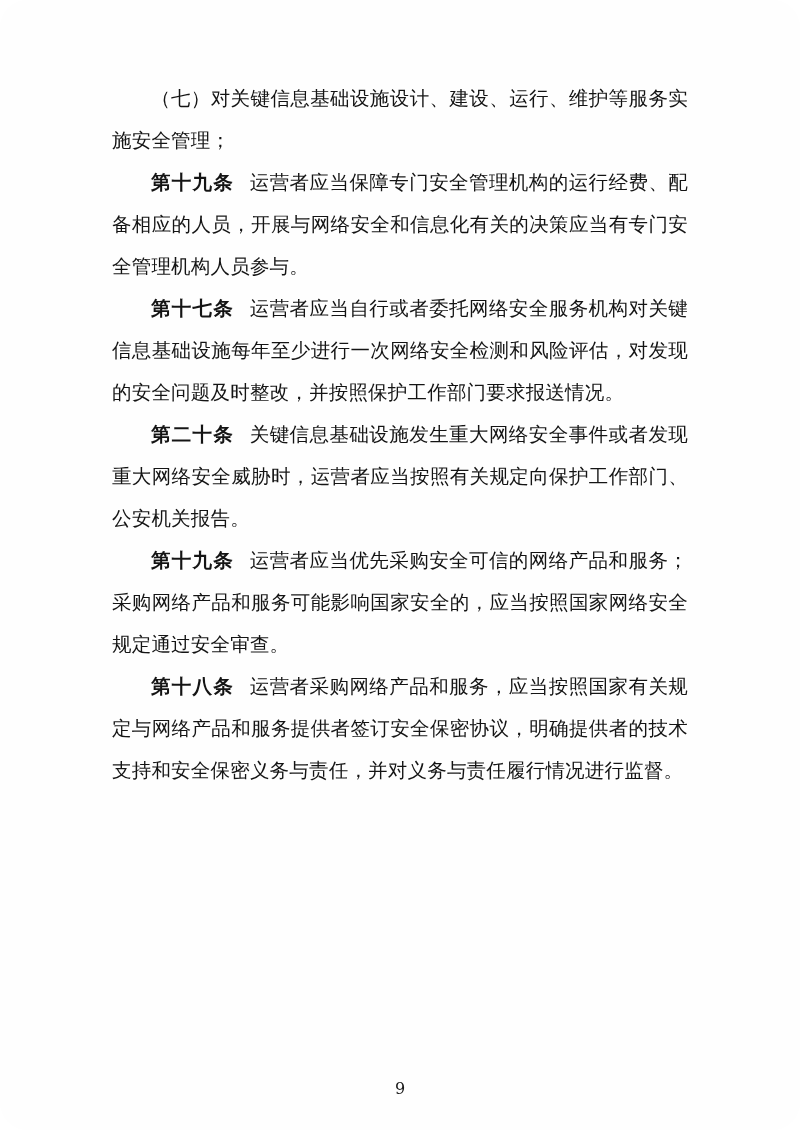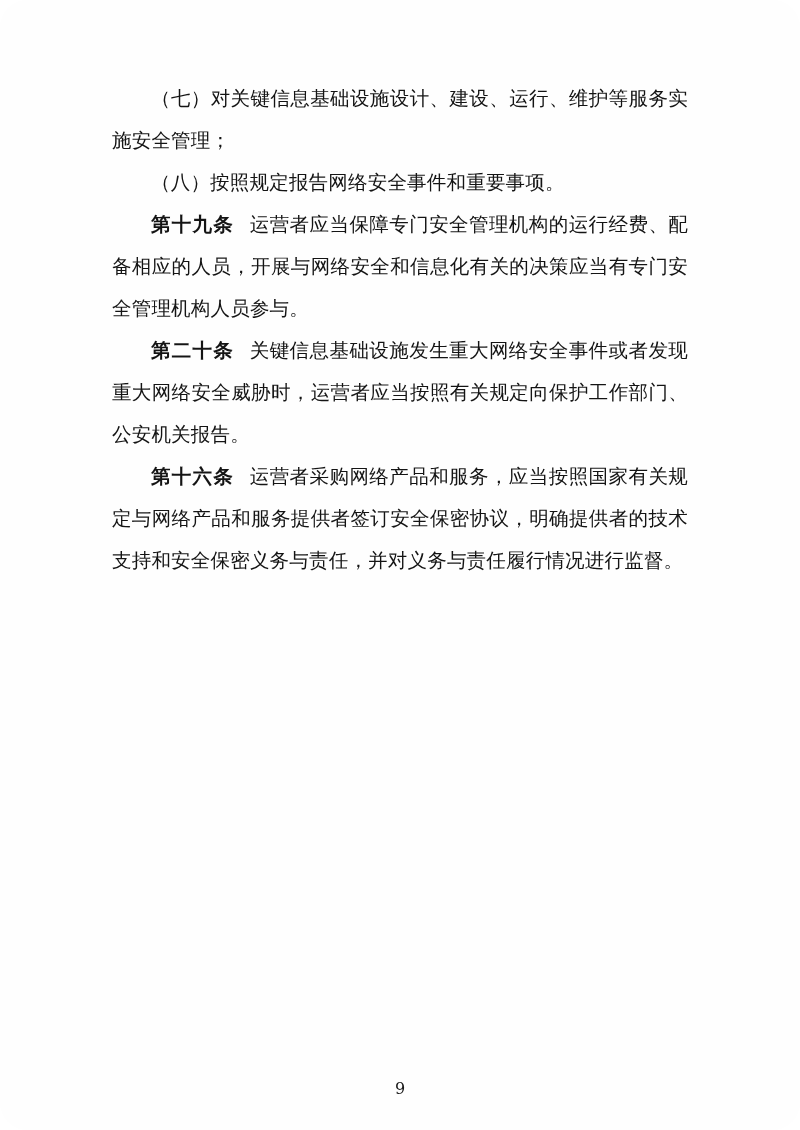--- a/index.html
+++ b/index.html
@@ -56,35 +56,38 @@
 </head>
 <body>
 
 <div class="page">
   <div class="body-text">
 
     <p class="para">
       <span>（七）对关键信息基础设施设计、建设、运行、维护等服务实施安全管理；</span>
     </p>
 
-    <p class="para">
-      <span>（八）按照规定报告网络安全事件和重要事项。</span>
-    </p>
 
     <p class="para">
       <span class="art-label">第十九条</span><span class="art-gap"></span><span>运营者应当保障专门安全管理机构的运行经费、配备相应的人员，开展与网络安全和信息化有关的决策应当有专门安全管理机构人员参与。</span>
     </p>
 
+    <p class="para">
+      <span class="art-label">第十七条</span><span class="art-gap"></span><span>运营者应当自行或者委托网络安全服务机构对关键信息基础设施每年至少进行一次网络安全检测和风险评估，对发现的安全问题及时整改，并按照保护工作部门要求报送情况。</span>
+    </p>
 
     <p class="para">
       <span class="art-label">第二十条</span><span class="art-gap"></span><span>关键信息基础设施发生重大网络安全事件或者发现重大网络安全威胁时，运营者应当按照有关规定向保护工作部门、公安机关报告。</span>
     </p>
 
 
+    <p class="para">
+      <span class="art-label">第十九条</span><span class="art-gap"></span><span>运营者应当优先采购安全可信的网络产品和服务；采购网络产品和服务可能影响国家安全的，应当按照国家网络安全规定通过安全审查。</span>
+    </p>
 
     <p class="para">
-      <span class="art-label">第十六条</span><span class="art-gap"></span><span>运营者采购网络产品和服务，应当按照国家有关规定与网络产品和服务提供者签订安全保密协议，明确提供者的技术支持和安全保密义务与责任，并对义务与责任履行情况进行监督。</span>
+      <span class="art-label">第十八条</span><span class="art-gap"></span><span>运营者采购网络产品和服务，应当按照国家有关规定与网络产品和服务提供者签订安全保密协议，明确提供者的技术支持和安全保密义务与责任，并对义务与责任履行情况进行监督。</span>
     </p>
 
   </div>
 
   <div class="page-number">9</div>
 </div>
 
 </body></html>

